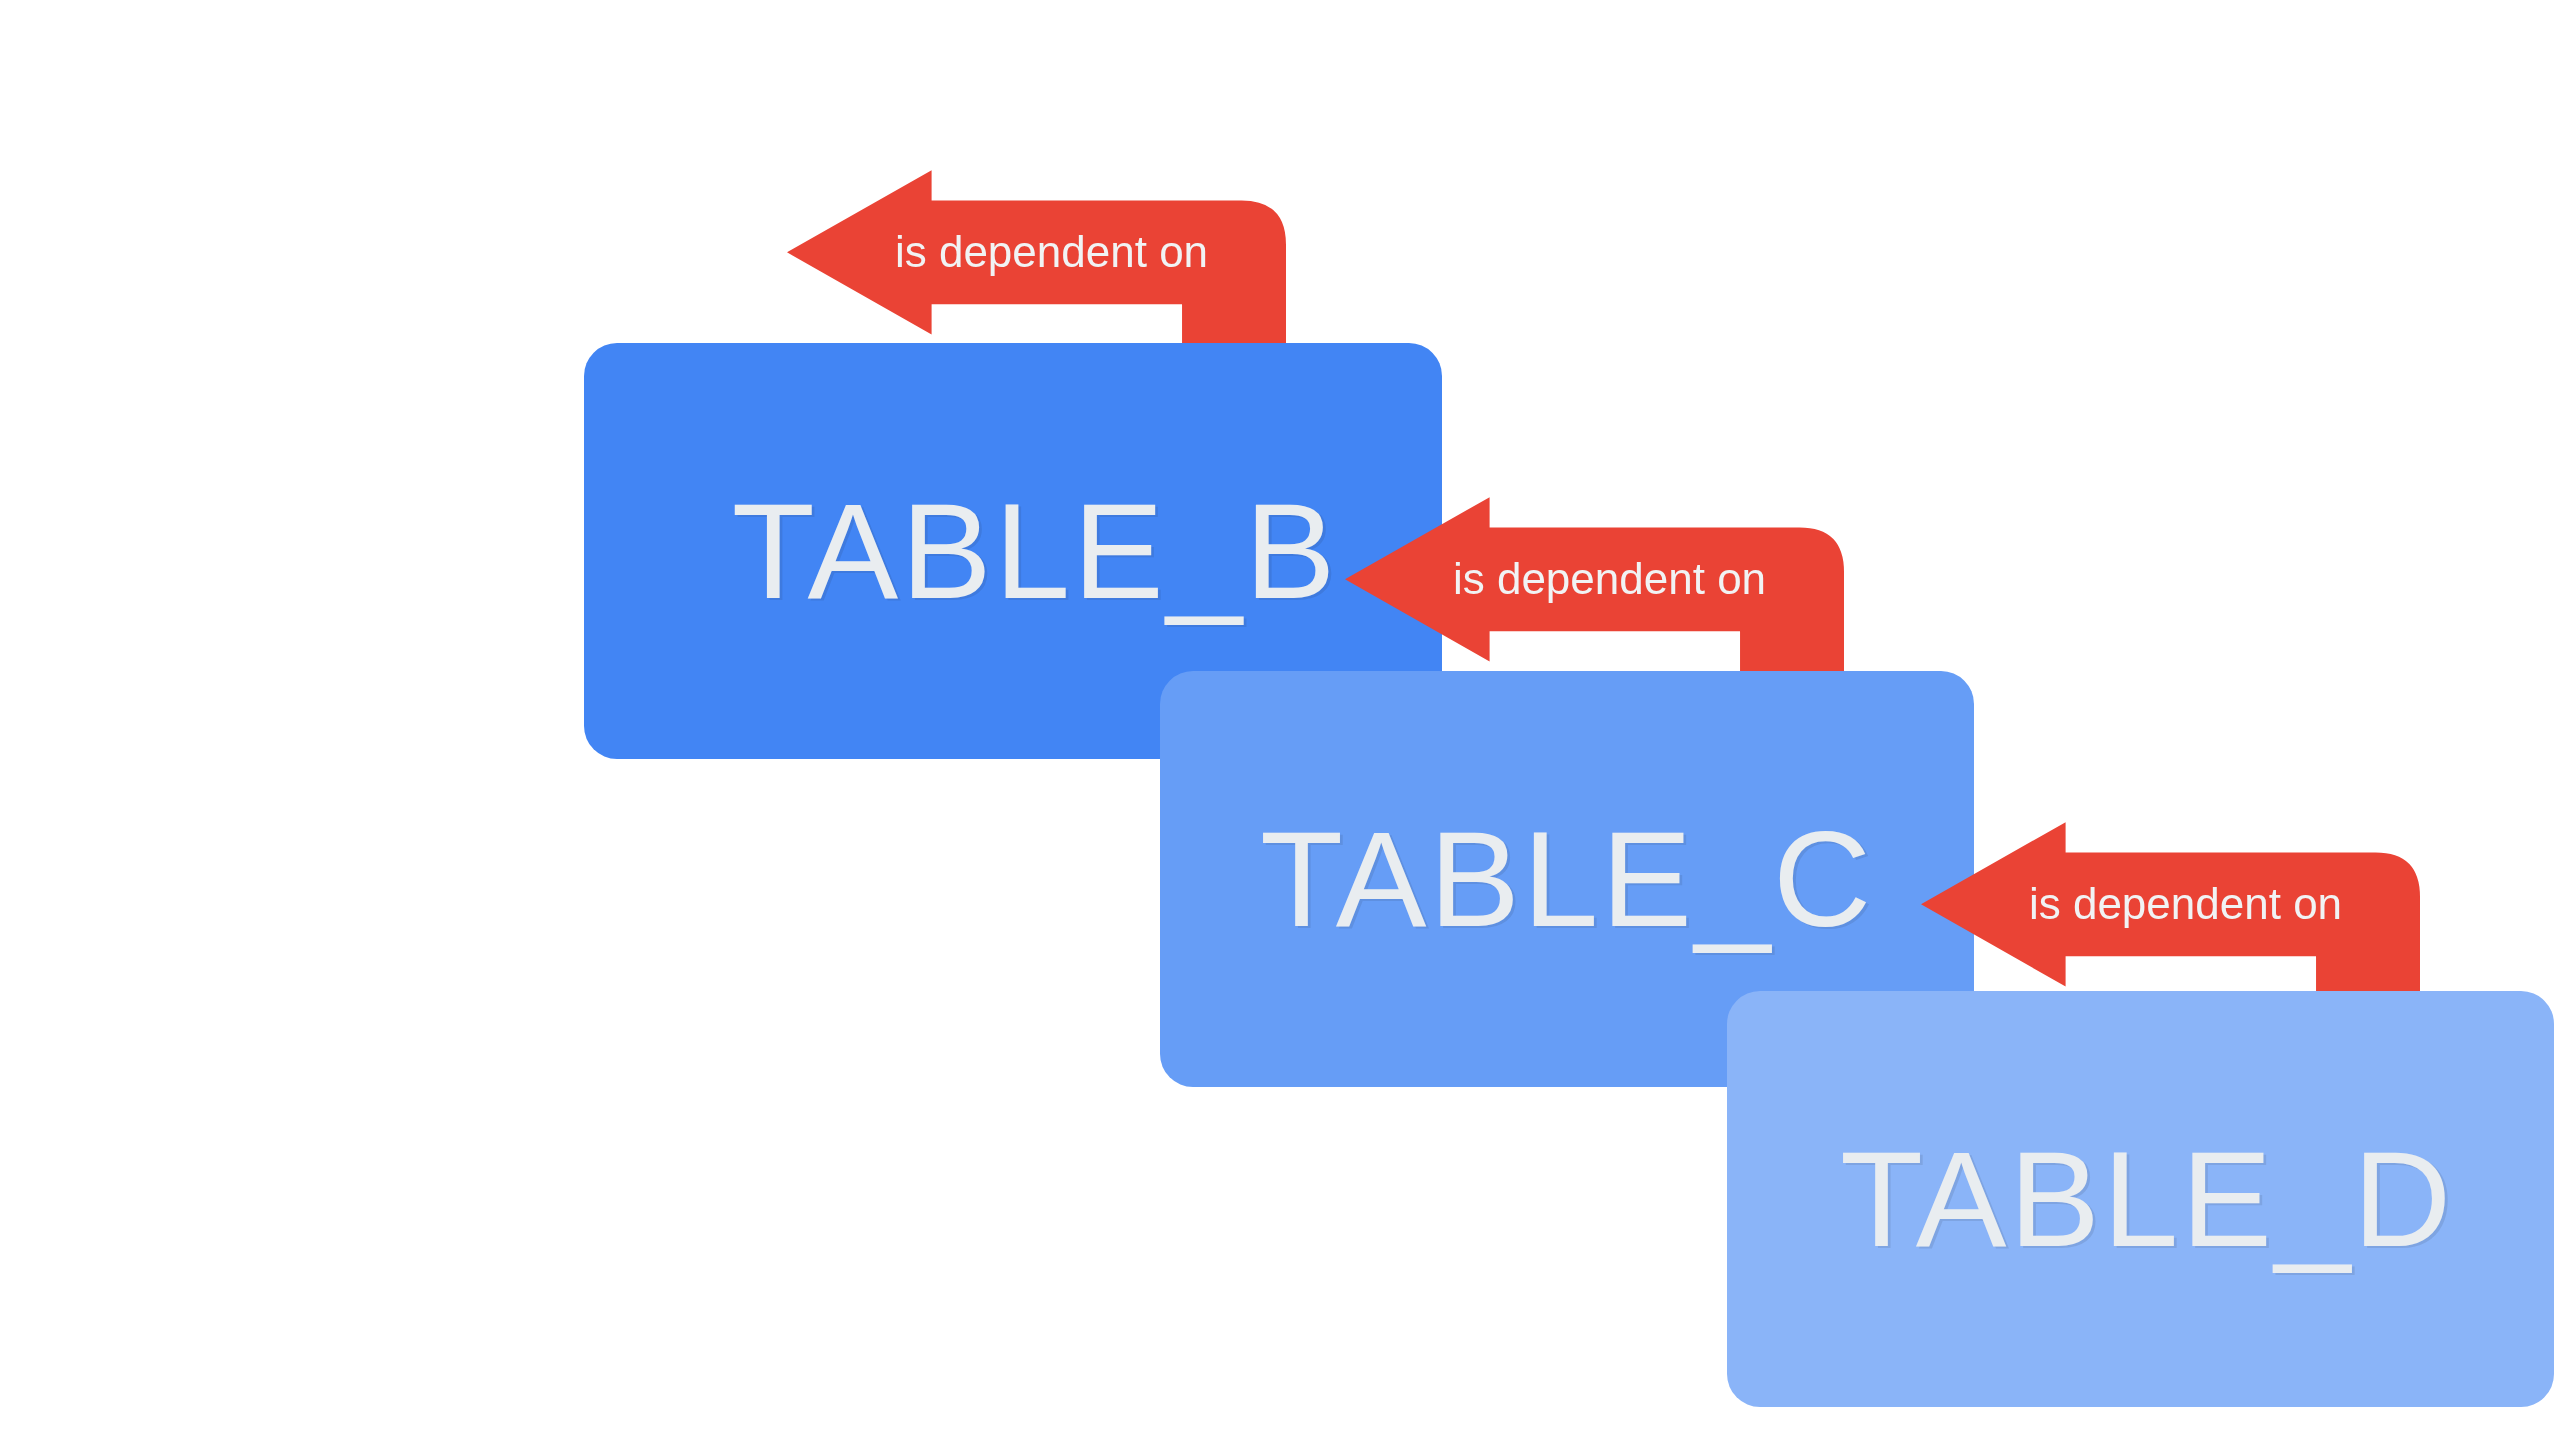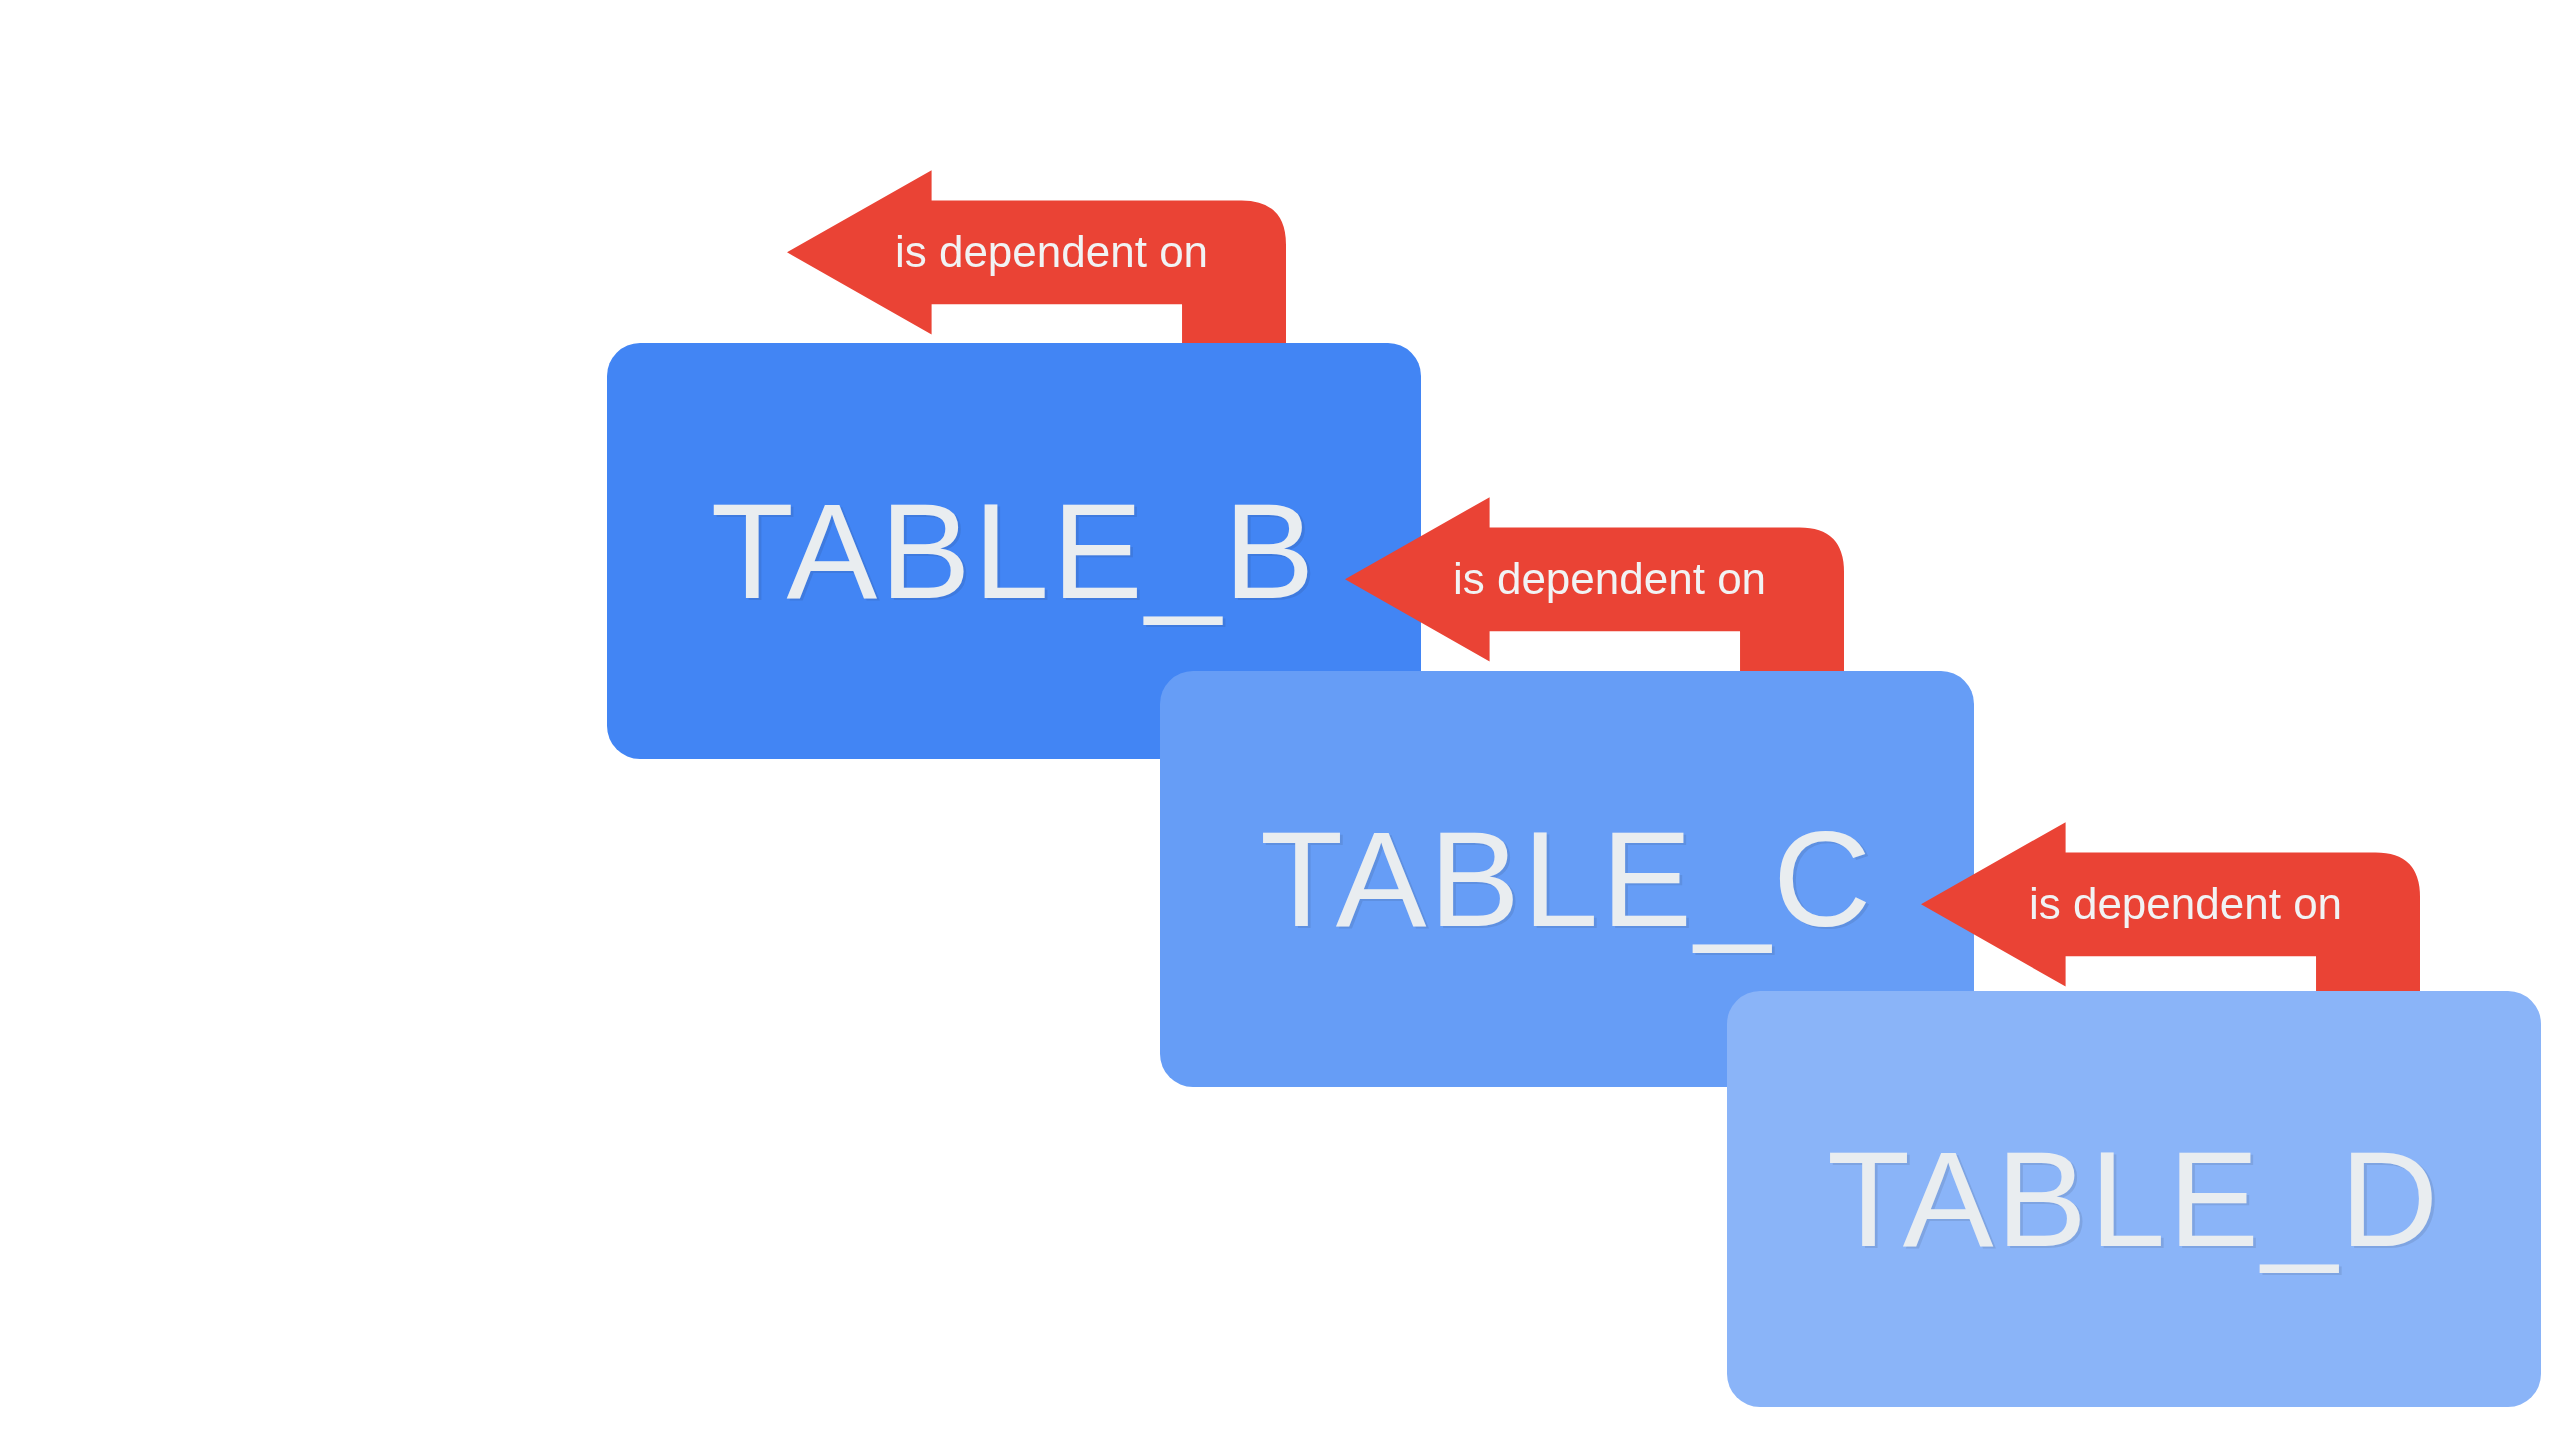--- a/index.html
+++ b/index.html
@@ -55,21 +55,21 @@
     align-items: center;
     justify-content: center;
     color: var(--arrow-label-color, #f1f3f4);
     font-size: 44px;
     font-weight: 400;
     white-space: nowrap;
     user-select: none;
   }
   
   #node-0 { left: 25.5px;   top: 16px;   }
-  #node-1 { left: 607px;  top: 343px;  }
+  #node-1 { left: 584px;  top: 343px; padding-left: 44px;  }
   #node-2 { left: 1160px; top: 671px;  }
   #node-3 { left: 1727px; top: 991px; }
   
   #arrow-0 { left: 787px;  top: 170px; }
   #arrow-1 { left: 1345px; top: 497px; }
   #arrow-2 { left: 1921px; top: 822px; }
 </style>
 </head>
 <body>
 
@@ -98,18 +98,18 @@
     <span class="node-label">TABLE_C</span>
   </div>
 
   <div class="dep-arrow" id="arrow-2">
     <svg viewBox="0 0 528 187" aria-hidden="true">
       <path class="arrow-path" d="M0,87 L153,0 L153,32 L481,32 Q528,32 528,79 L528,187 L418,187 L418,142 L153,142 L153,174 Z" fill="#ea4335"></path>
     </svg>
     <span class="arrow-label">is dependent on</span>
   </div>
 
-  <div class="node" id="node-3" style="background: rgb(138, 180, 248);">
+  <div class="node" id="node-3" style="background: rgb(138, 180, 248); padding-left: 13px;">
     <span class="node-label">TABLE_D</span>
   </div>
 
 </div>
 
 
 </body></html>

